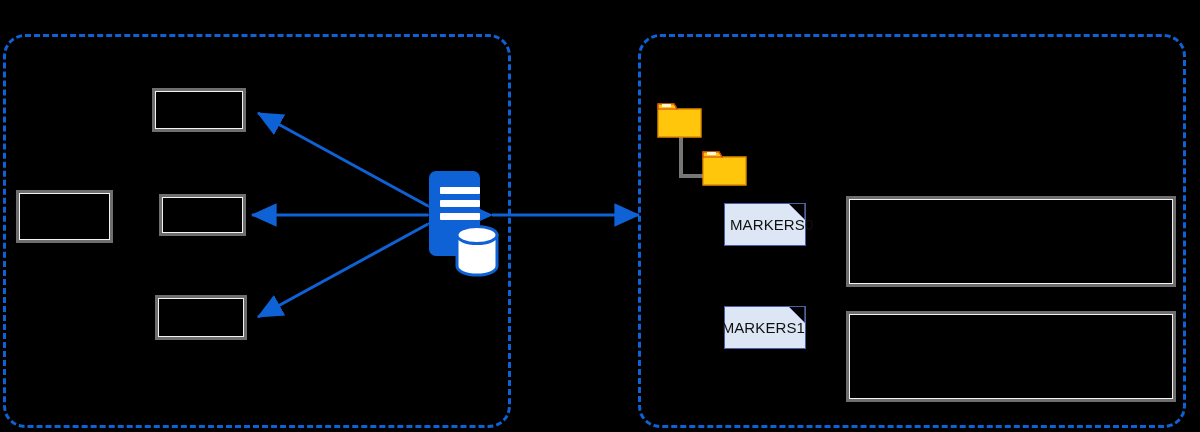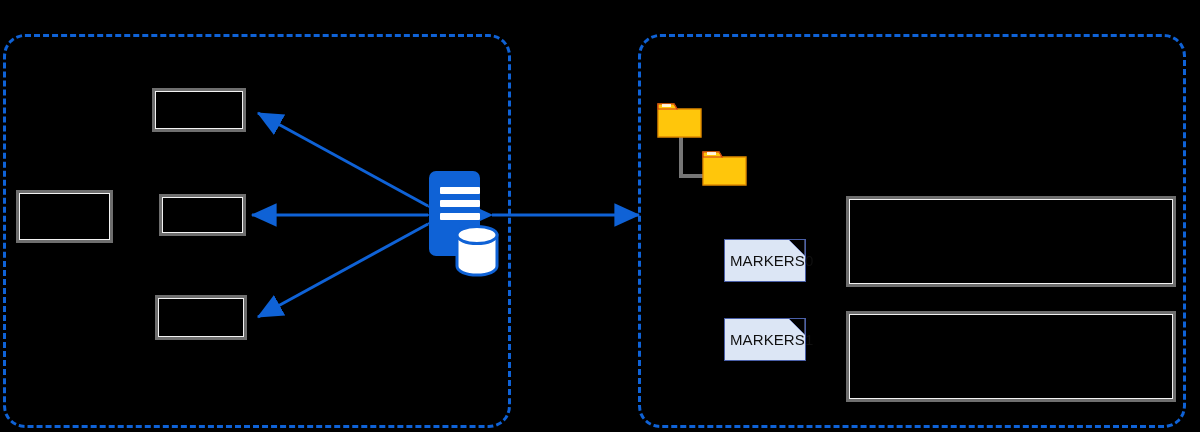--- a/index.html
+++ b/index.html
@@ -153,30 +153,30 @@
     <path d="M1,5 L17,5 L20,10 L1,10 Z" fill="#ffc60b" stroke="#cf3a14" stroke-width="1.2"></path>
     <rect x="5" y="5" width="9" height="3" fill="#ffffff" opacity="0.85"></rect>
   </svg>
 
   <svg class="folder" style="left:702px; top:147px; width:46px; height:40px;" viewBox="0 0 46 40" xmlns="http://www.w3.org/2000/svg">
     <path d="M1,5 L1,38 L44,38 L44,10 L20,10 L17,5 Z" fill="#ffc60b" stroke="#e08a00" stroke-width="1.4"></path>
     <path d="M1,5 L17,5 L20,10 L1,10 Z" fill="#ffc60b" stroke="#cf3a14" stroke-width="1.2"></path>
     <rect x="5" y="5" width="9" height="3" fill="#ffffff" opacity="0.85"></rect>
   </svg>
 
-  <div class="note" style="left:724px; top:203px; width:82px; height:43px;margin-top:36px;">
+  <div class="note" style="left:724px; top:203px; width:82px; height:43px;">
     <span>MARKERS0</span>
     <svg class="foldline" viewBox="0 0 16 16" xmlns="http://www.w3.org/2000/svg">
       <path d="M0,0 L16,0 L16,16 Z" fill="#000000"></path>
       <path d="M0,0 L16,16" stroke="#7f8fc4" stroke-width="1"></path>
       <path d="M16,0 L16,16" stroke="#7f8fc4" stroke-width="1"></path>
     </svg>
   </div>
 
-  <div class="note" style="left:724px; top:318px; width:82px; height:43px;">
+  <div class="note" style="left:724px; top:306px; width:82px; height:43px;justify-content:flex-end;">
     <span>MARKERS1</span>
     <svg class="foldline" viewBox="0 0 16 16" xmlns="http://www.w3.org/2000/svg">
       <path d="M0,0 L16,0 L16,16 Z" fill="#000000"></path>
       <path d="M0,0 L16,16" stroke="#7f8fc4" stroke-width="1"></path>
       <path d="M16,0 L16,16" stroke="#7f8fc4" stroke-width="1"></path>
     </svg>
   </div>
 
   <div class="gbox" style="left:846px; top:196px; width:330px; height:91px;">
     <span></span>

